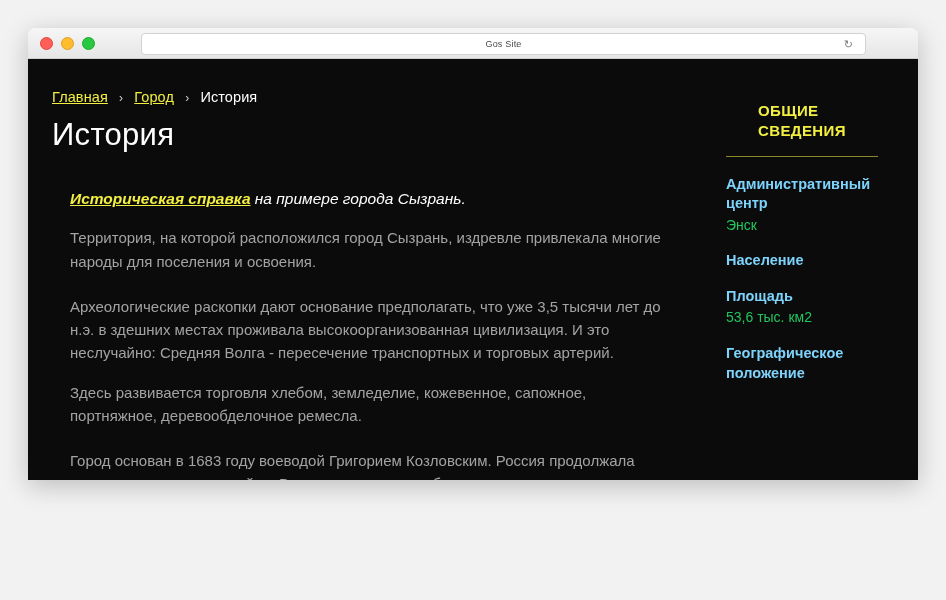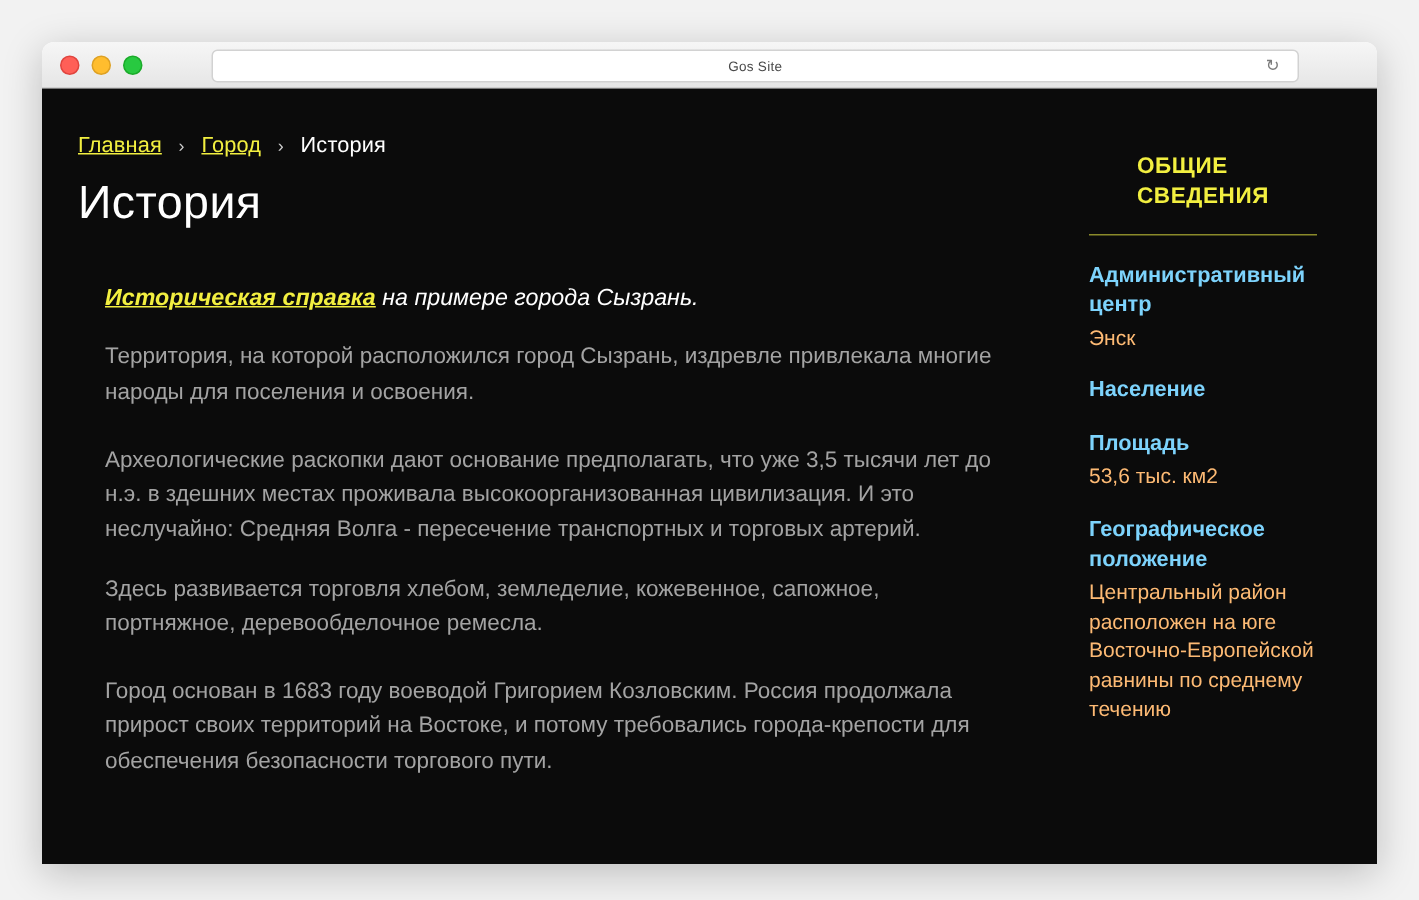--- a/index.html
+++ b/index.html
@@ -18,21 +18,21 @@
     height: 600px;
     background: #f2f2f2;
   }
 
   
   .browser-window {
     position: absolute;
     left: 28px;
     top: 28px;
     width: 890px;
-    height: 548px;
+    height: 452px;
     background: #ffffff;
     border-radius: 8px 8px 0 0;
     box-shadow: 0 6px 26px rgba(0,0,0,0.22);
     overflow: hidden;
   }
 
   .titlebar {
     position: relative;
     height: 30px;
     background: linear-gradient(#f6f6f6, #e6e6e6);
@@ -191,21 +191,21 @@
     margin-bottom: 16px;
   }
   .fact-label {
     color: #7dd3fc;
     font-weight: bold;
     font-size: 14.5px;
     line-height: 1.35;
     margin-bottom: 2px;
   }
   .fact-value {
-    color: #fdba74;
+    color: #22c55e;
     font-size: 14px;
     line-height: 1.4;
   }
 </style>
 </head>
 <body>
 
 <div class="screen">
   <div class="browser-window">
 
@@ -261,19 +261,18 @@
           <div class="fact-label">Население</div>
         </div>
 
         <div class="fact">
           <div class="fact-label">Площадь</div>
           <div class="fact-value">53,6 тыс. км2</div>
         </div>
 
         <div class="fact">
           <div class="fact-label">Географическое положение</div>
-          <div class="fact-value">Центральный район расположен на юге Восточно-Европейской равнины по среднему течению</div>
         </div>
       </div>
 
     </div>
   </div>
 </div>
 
 </body></html>

